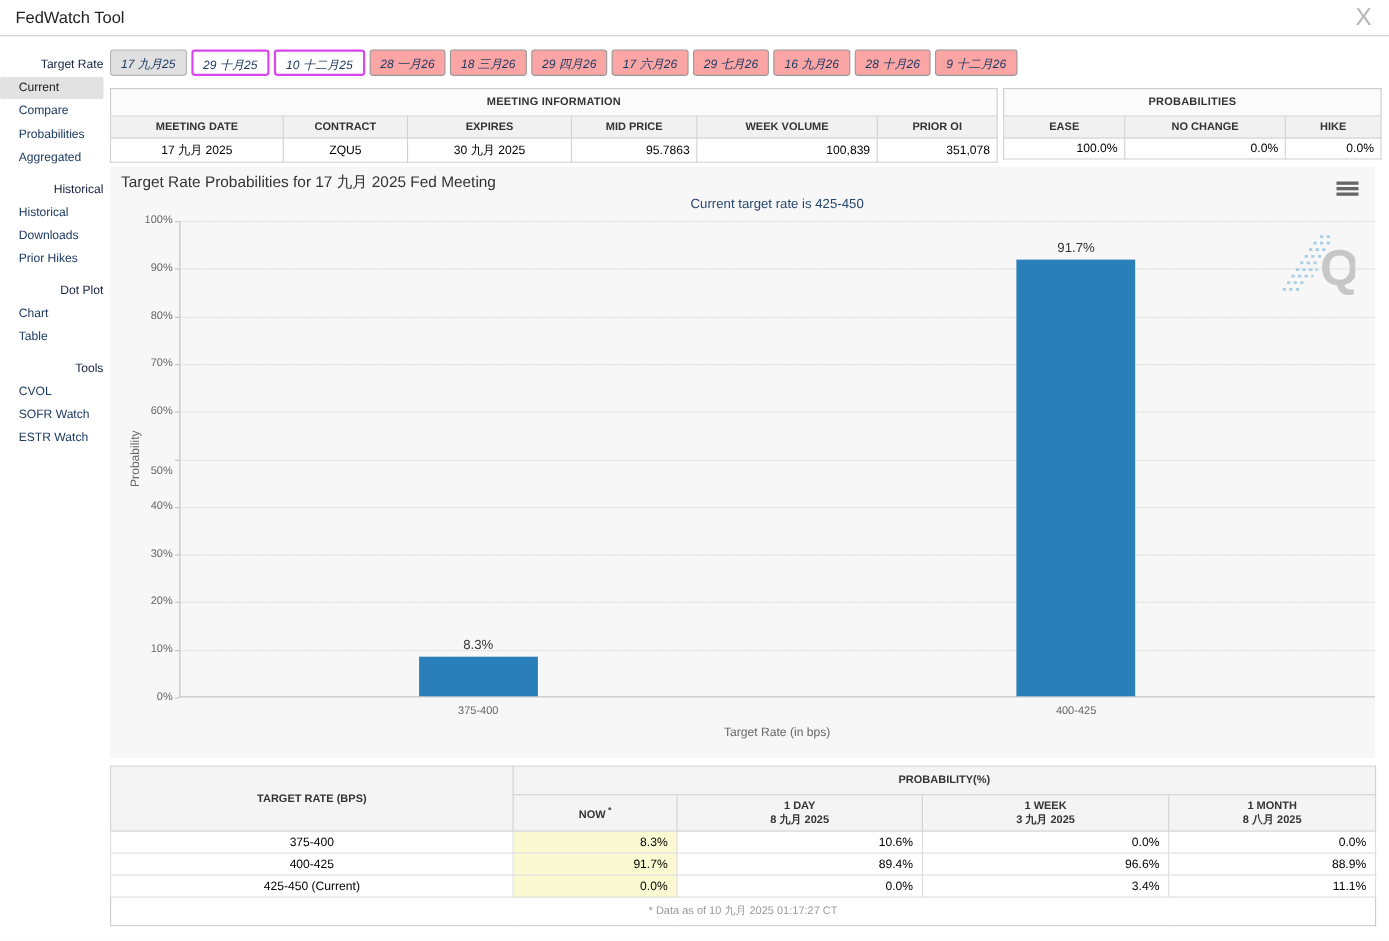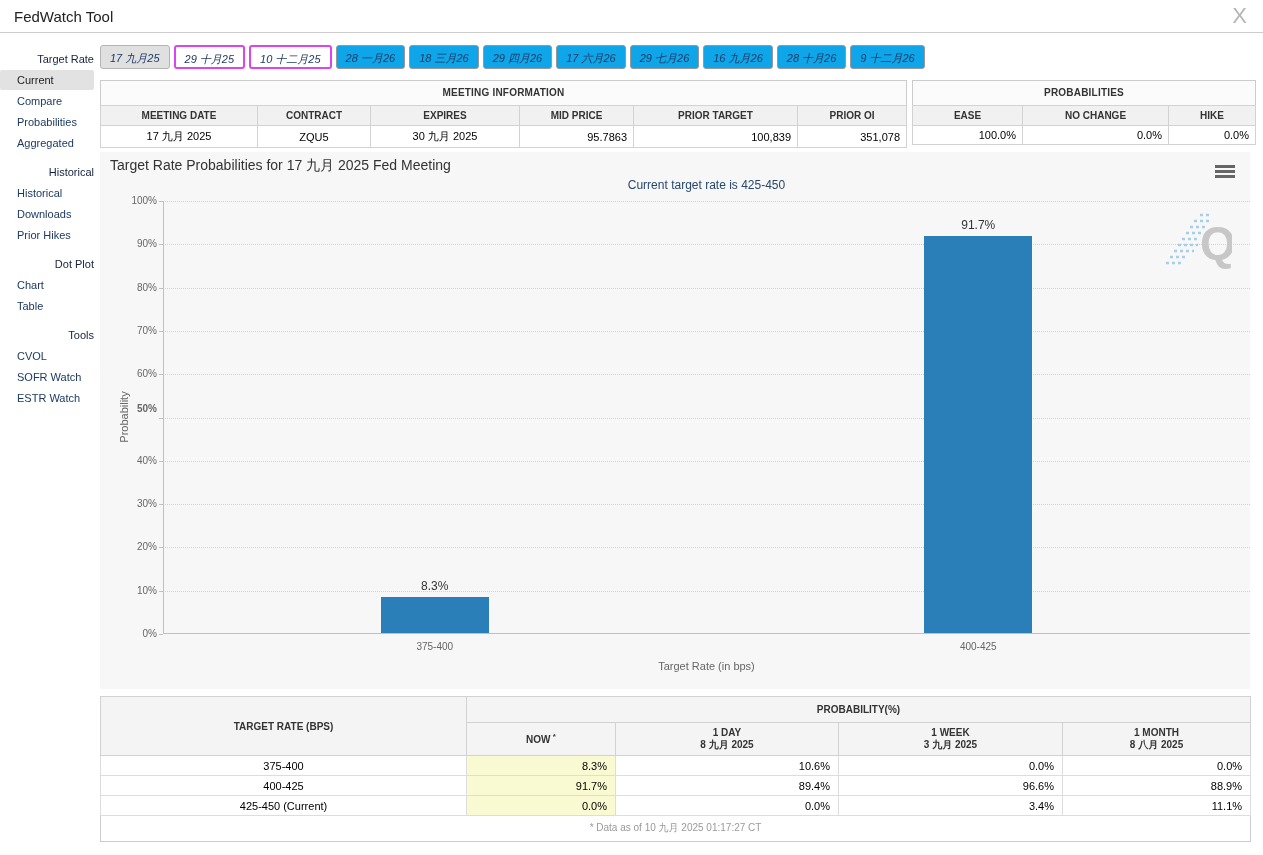--- a/index.html
+++ b/index.html
@@ -17,21 +17,21 @@
   .side-heading { font-size:11px; color:#15223d; padding:4px 3px; margin-top:9px;text-align:right; }
   .side-group:first-child .side-heading { margin-top:0; }
   .side-item { font-size:11px; color:#1d3a63; padding:4px 3px 4px 17px; cursor:pointer; border-radius:2px; margin:1px 3px 1px 0; }
   .side-item.selected { background:#e2e2e2; color:#1b1b1b; }
 
   
   .tabs { position:absolute; left:100px; top:45px; height:25px; display:flex; gap:4px; }
   .tab { font-size:11px; color:#1d3a63; padding:5px 9px 0 9px; height:24px; border-radius:3px; cursor:pointer; white-space:nowrap;font-style:italic; }
   .tab.selected { background:#e0e0e0; border:1px solid #b4b4b4; }
   .tab.normal { background:#fff; border:2px solid #d946ef; }
-  .tab.future { background:#0ea5e9; border:1px solid #989898; }
+  .tab.future { background:#fca5a5; border:1px solid #989898; }
 
   
   table.info { border-collapse:collapse; table-layout:fixed; background:#fff; }
   table.info caption { border:1px solid #ccc; border-bottom:none; background:#fbfbfb; font-size:10px; font-weight:bold; color:#333; padding:6px 0 7px 0; letter-spacing:.2px; }
   table.info th { border:1px solid #d2d2d2; background:#f1f1f1; font-size:10px; color:#333; font-weight:bold; padding:4px 2px; text-align:center; }
   table.info td { border:1px solid #d2d2d2; font-size:11px; color:#000; padding:3px 6px; text-align:center; }
   table.info td.num { text-align:right; }
   #meeting-table { position:absolute; left:100px; top:80px; width:806px; }
   #prob-panel { position:absolute; left:912px; top:80px; width:343px; }
 
@@ -129,21 +129,21 @@
         <col style="width:114px">
         <col style="width:164px">
         <col style="width:109px">
       </colgroup>
     <thead>
         <tr id="meeting-head">
           <th>MEETING DATE</th>
           <th>CONTRACT</th>
           <th>EXPIRES</th>
           <th>MID PRICE</th>
-          <th>PRIOR TARGET</th>
+          <th>WEEK VOLUME</th>
           <th>PRIOR OI</th>
         </tr>
       </thead>
     <tbody>
         <tr id="meeting-row">
           <td>17 九月 2025</td>
           <td>ZQU5</td>
           <td>30 九月 2025</td>
           <td class="num">95.7863</td>
           <td class="num">100,839</td>
@@ -193,21 +193,21 @@
         <div class="gridline" style="top: 346.4px;"></div>
         <div class="ytick-label" style="left: -52px; top: 340.4px;">20%</div>
         <div class="ytick-mark" style="left: -4px; top: 346.4px;"></div>
         <div class="gridline" style="top: 303.1px;"></div>
         <div class="ytick-label" style="left: -52px; top: 297.1px;">30%</div>
         <div class="ytick-mark" style="left: -4px; top: 303.1px;"></div>
         <div class="gridline" style="top: 259.8px;"></div>
         <div class="ytick-label" style="left: -52px; top: 253.8px;">40%</div>
         <div class="ytick-mark" style="left: -4px; top: 259.8px;"></div>
         <div class="gridline" style="top: 216.5px;"></div>
-        <div class="ytick-label" style="left: -52px; top: 202px; font-weight: bold;">50%</div>
+        <div class="ytick-label" style="left: -52px; top: 222px;">50%</div>
         <div class="ytick-mark" style="left: -4px; top: 216.5px;"></div>
         <div class="gridline" style="top: 173.2px;"></div>
         <div class="ytick-label" style="left: -52px; top: 167.2px;">60%</div>
         <div class="ytick-mark" style="left: -4px; top: 173.2px;"></div>
         <div class="gridline" style="top: 129.9px;"></div>
         <div class="ytick-label" style="left: -52px; top: 123.9px;">70%</div>
         <div class="ytick-mark" style="left: -4px; top: 129.9px;"></div>
         <div class="gridline" style="top: 86.6px;"></div>
         <div class="ytick-label" style="left: -52px; top: 80.6px;">80%</div>
         <div class="ytick-mark" style="left: -4px; top: 86.6px;"></div>

